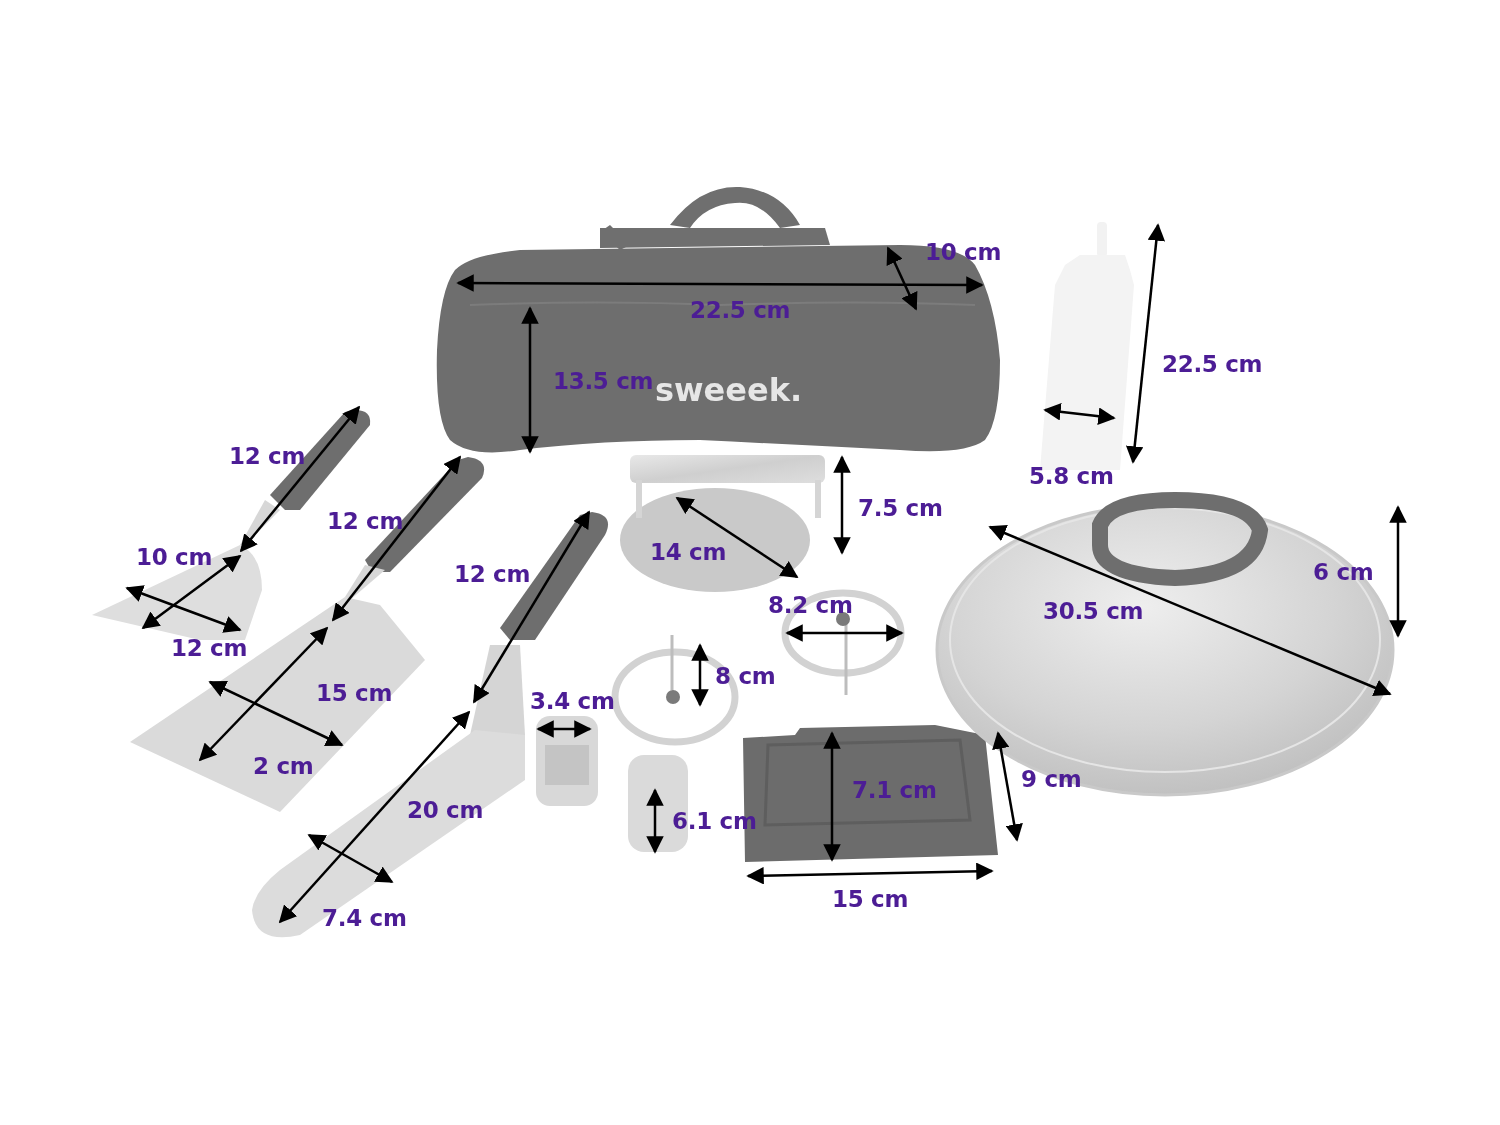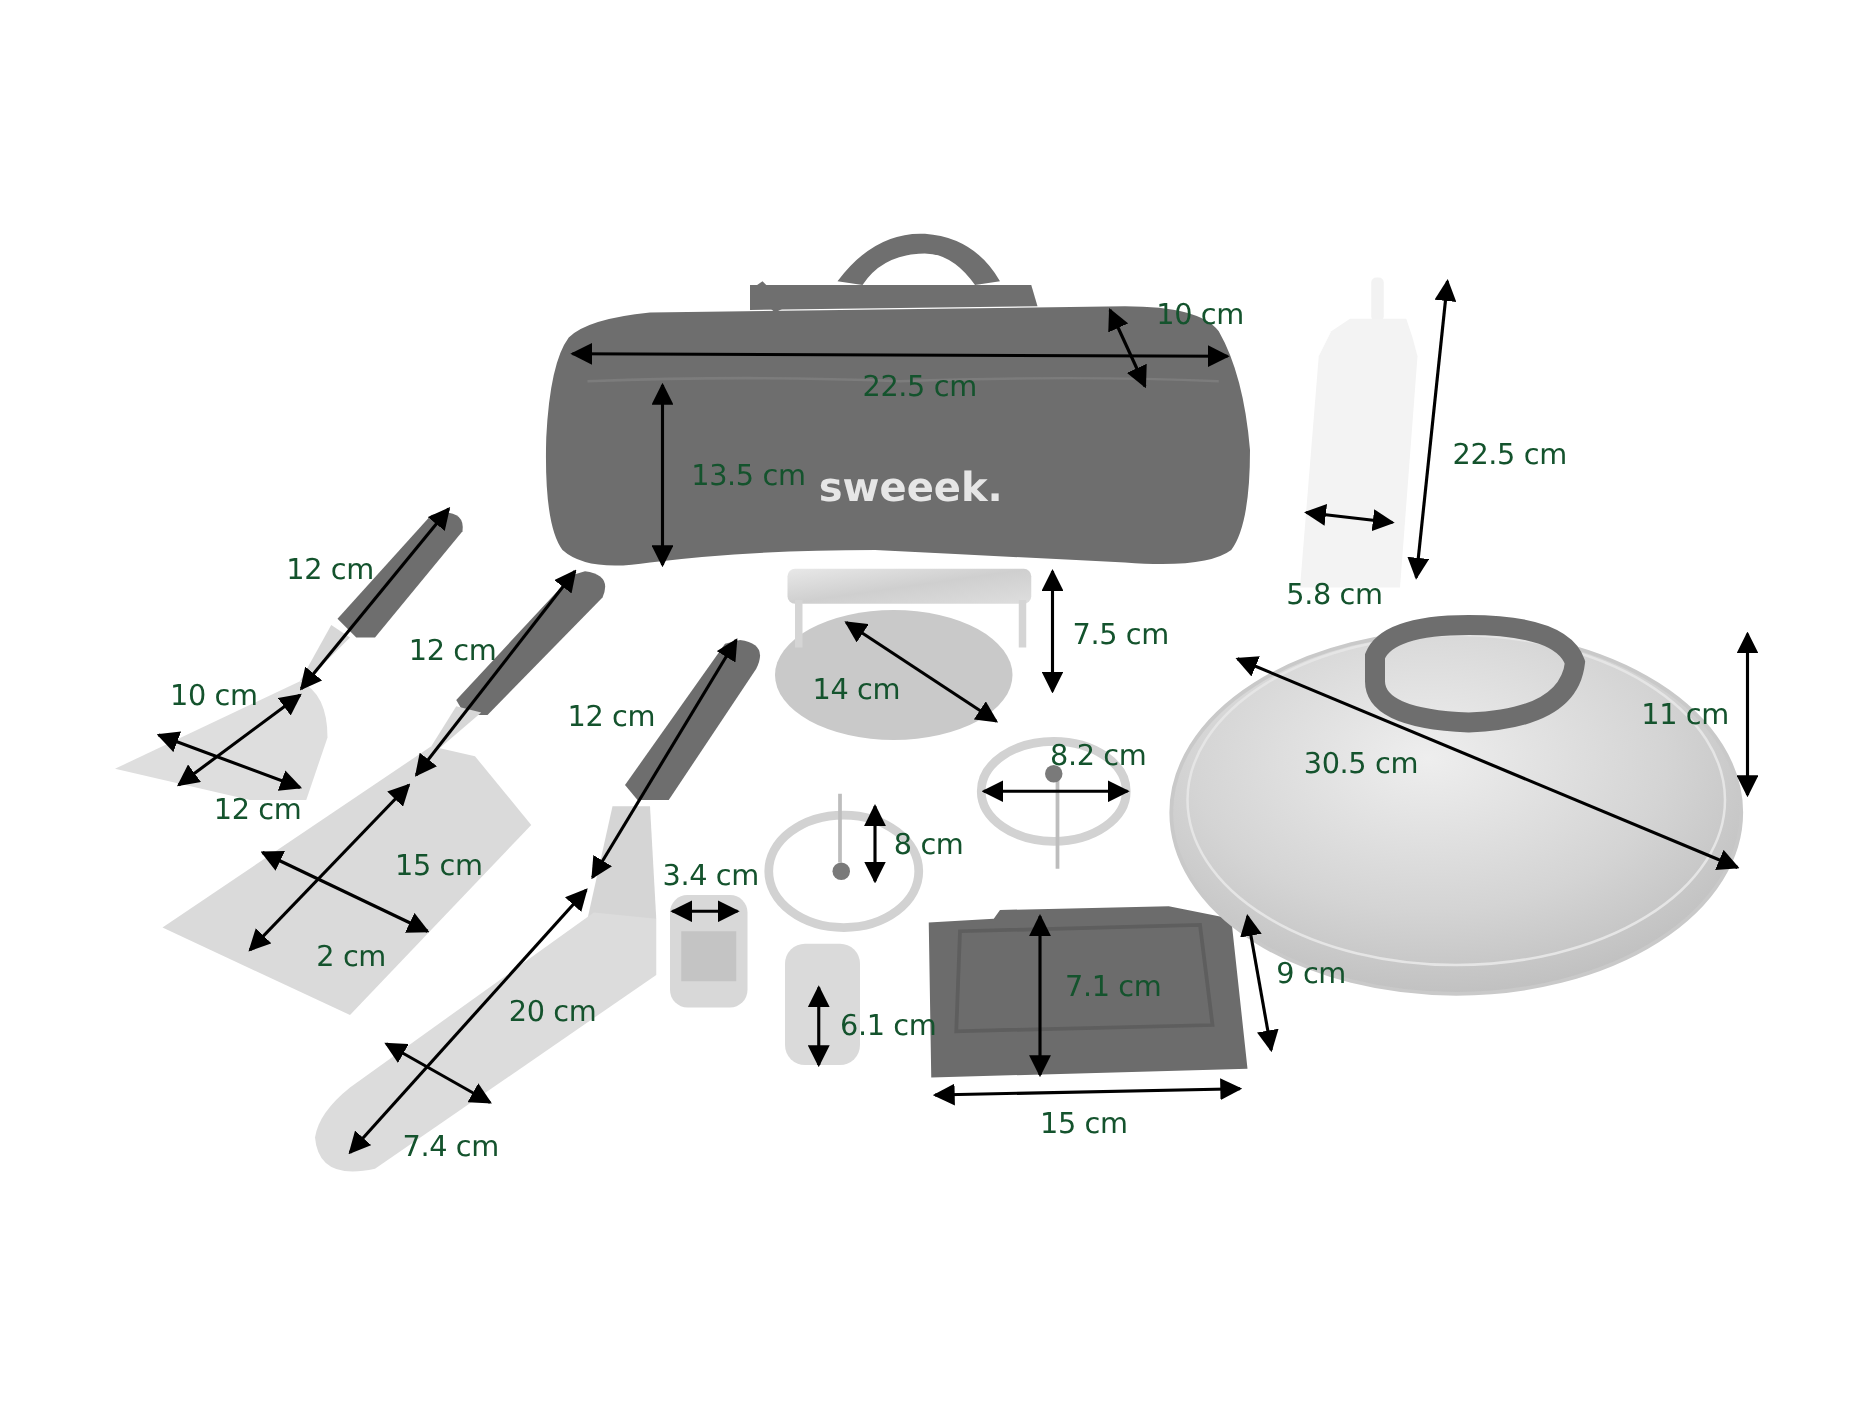--- a/index.html
+++ b/index.html
@@ -1,19 +1,19 @@
 <!DOCTYPE html>
 <html><head>
 <meta charset="utf-8">
 <style>
   html, body { margin: 0; padding: 0; background: #ffffff; }
   body { width: 1500px; height: 1125px; position: relative; overflow: hidden;
          font-family: "DejaVu Sans", sans-serif; }
   #scene { position: absolute; left: 0; top: 0; width: 1500px; height: 1125px; }
-  .lbl { position: absolute; font-size: 23px; color: #14532d; white-space: nowrap; line-height: 1; letter-spacing: -0.3px; }
+  .lbl { position: absolute; font-size: 23px; color: #4c1d95; white-space: nowrap; line-height: 1; letter-spacing: -0.3px; font-weight: bold; }
   .brand { position: absolute; font-size: 32px; font-weight: bold; color: #e6e6e6; white-space: nowrap; line-height: 1; }
 </style>
 </head>
 <body>
 
 <svg id="scene" viewBox="0 0 1500 1125" xmlns="http://www.w3.org/2000/svg">
   <defs>
     <marker id="ah" viewBox="0 0 10 10" refX="9" refY="5" markerWidth="7" markerHeight="7" orient="auto-start-reverse">
       <path d="M0,0 L10,5 L0,10 z" fill="#000"></path>
     </marker>
@@ -147,20 +147,20 @@
 <div class="lbl" style="left:253px; top:755px;">2 cm</div>
 
 <div class="lbl" style="left:454px; top:563px;">12 cm</div>
 <div class="lbl" style="left:407px; top:799px;text-align:right;">20 cm</div>
 <div class="lbl" style="left:322px; top:907px;">7.4 cm</div>
 
 <div class="lbl" style="left:530px; top:690px;">3.4 cm</div>
 <div class="lbl" style="left:672px; top:810px;">6.1 cm</div>
 
 <div class="lbl" style="left:715px; top:665px;">8 cm</div>
-<div class="lbl" style="left:840px; top:594px;text-align:right;">8.2 cm</div>
+<div class="lbl" style="left:768px; top:594px;text-align:right;">8.2 cm</div>
 
 <div class="lbl" style="left:852px; top:779px;">7.1 cm</div>
 <div class="lbl" style="left:832px; top:888px;">15 cm</div>
 <div class="lbl" style="left:1021px; top:768px;">9 cm</div>
 
 <div class="lbl" style="left:1043px; top:600px;text-align:right;">30.5 cm</div>
-<div class="lbl" style="left:1313px; top:561px;">11 cm</div>
+<div class="lbl" style="left:1313px; top:561px;">6 cm</div>
 
 </body></html>

